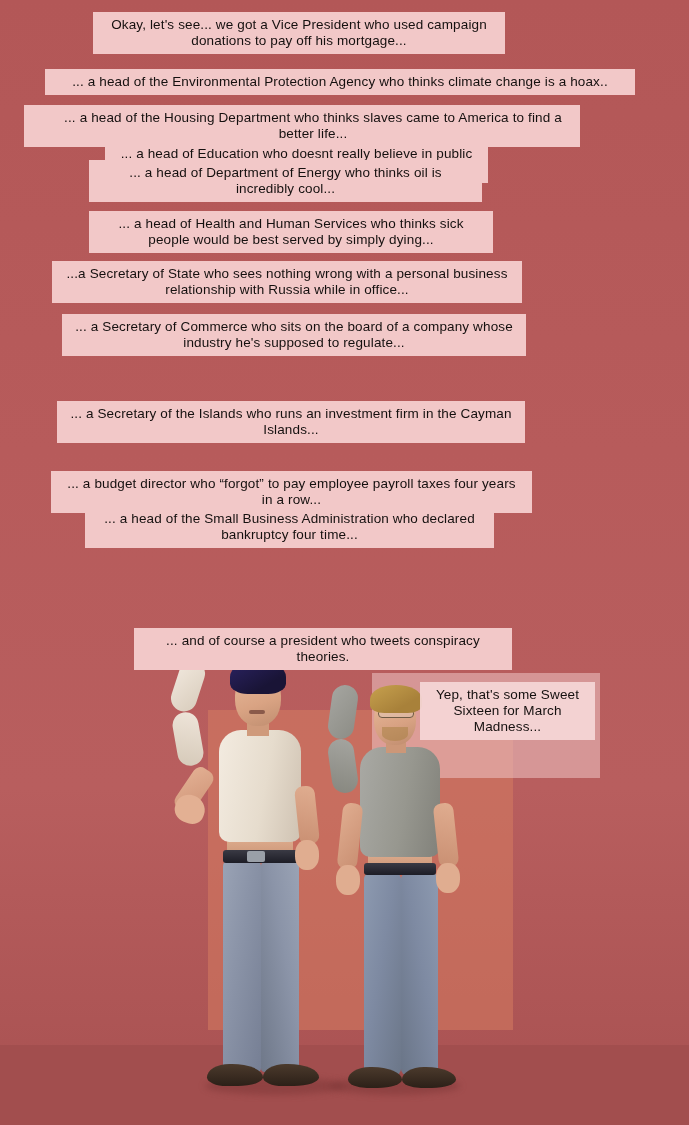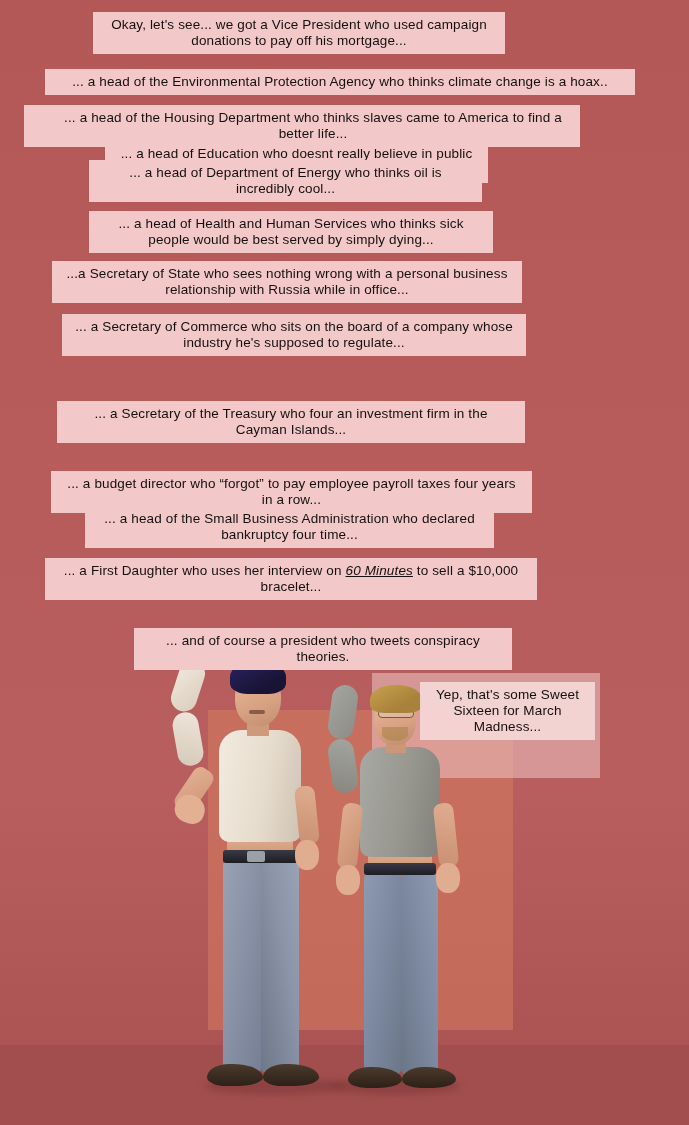--- a/index.html
+++ b/index.html
@@ -337,29 +337,26 @@
 
   <div class="caption" style="left:89px;  top:160px; width:393px;">... a head of Department of Energy who thinks oil is incredibly cool...</div>
 
   <div class="caption" style="left:89px;  top:211px; width:404px;">... a head of Health and Human Services who thinks sick people would be best served by simply dying...</div>
 
   <div class="caption" style="left:52px;  top:261px; width:470px;">...a Secretary of State who sees nothing wrong with a personal business relationship with Russia while in office...</div>
 
   <div class="caption" style="left:62px;  top:314px; width:464px;">... a Secretary of Commerce who sits on the board of a company whose industry he's supposed to regulate...</div>
 
 
-  <div class="caption" style="left:57px;  top:401px; width:468px;">... a Secretary of the Treasury who four an investment firm in the Cayman Islands...</div>
+  <div class="caption" style="left:57px;  top:401px; width:468px;">... a Secretary of the Islands who runs an investment firm in the Cayman Islands...</div>
 
 
   <div class="caption" style="left:51px;  top:471px; width:481px;">... a budget director who “forgot” to pay employee payroll taxes four years in a row...</div>
 
   <div class="caption" style="left:85px;  top:506px; width:409px;">... a head of the Small Business Administration who declared bankruptcy four time...</div>
 
-  <div class="caption" style="left:45px;  top:558px; width:492px;">
-    <span>... a First Daughter who uses her interview on </span><em>60 Minutes</em><span> to sell a $10,000 bracelet...</span>
-  </div>
 
 
   <div class="caption" style="left:114px; top:628px; width:378px;margin-left:20px;">... and of course a president who tweets conspiracy theories.</div>
 
   <div class="caption right-box" style="left:420px; top:682px; width:175px;">Yep, that's some Sweet Sixteen for March Madness...</div>
 
 </div>
 
 </body></html>

